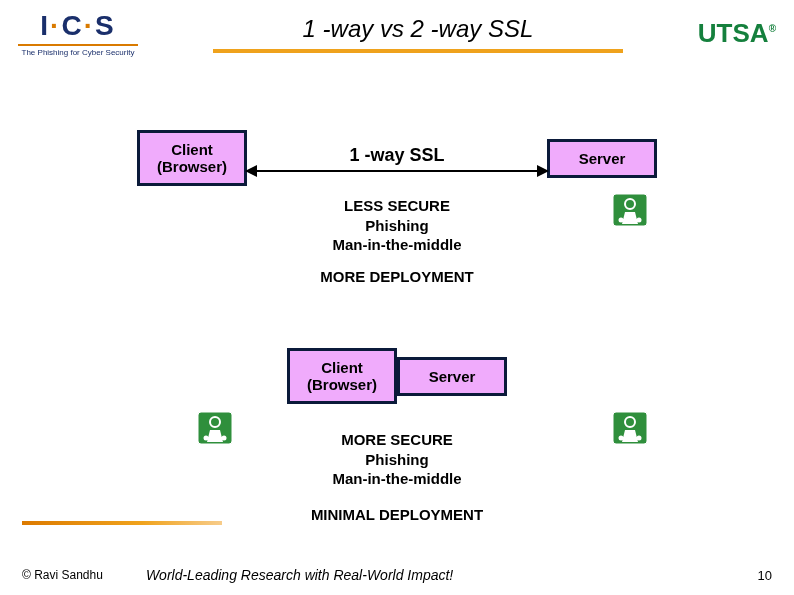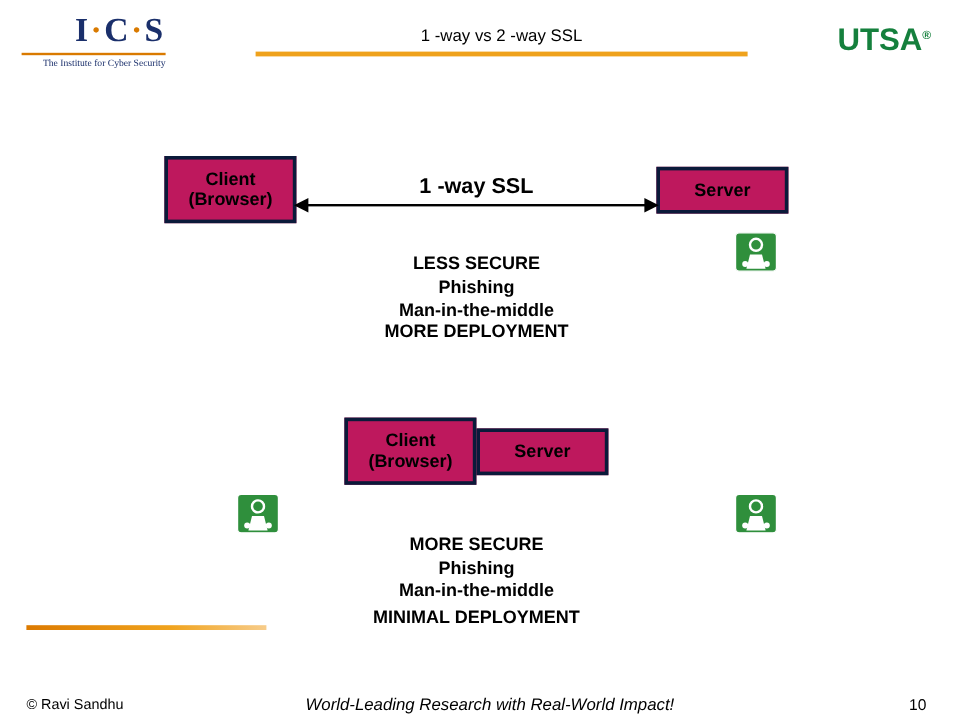--- a/index.html
+++ b/index.html
@@ -14,44 +14,44 @@
     color: #000;
   }
   .header {
     display: flex;
     align-items: center;
     padding: 10px 18px 0 18px;
   }
   .logo-ics {
     display: flex;
     flex-direction: column;
-    align-items: flex-end;
-    font-family: Liberation Serif, serif;
+    align-items: center;
   }
   .logo-ics-main {
     font-size: 28px;
     font-weight: 900;
     color: #1a2f6b;
     letter-spacing: 2px;
   }
   .logo-ics-main .dot { color: #d97a00; }
   .logo-ics-bar { height: 2px; width: 120px; background: #d97a00; margin-top: 2px; }
   .logo-ics-sub { font-size: 8px; color: #1a2f6b; margin-top: 2px; }
   .title-block {
     flex: 1;
     display: flex;
     flex-direction: column;
     align-items: center;
     margin-left: 20px;
     margin-right: 20px;
   }
   .slide-title {
-    font-size: 14px;
+    font-size: 24px;
     color: #000;
     text-align: center;
+    font-style: italic;
   }
   .title-underline {
     height: 4px;
     width: 410px;
     background: #efa21c;
     margin-top: 6px;
   }
   .logo-utsa {
     font-size: 26px;
     font-weight: 900;
@@ -65,21 +65,21 @@
     justify-content: center;
     margin-top: 20px;
   }
   .node-box {
     border: 3px solid #0b1a3a;
     padding: 8px 14px;
     font-size: 15px;
     font-weight: bold;
     text-align: center;
     min-width: 110px;
-    background: #be185d;
+    background: #f0abfc;
   }
   .conn {
     position: relative;
     flex: 0 0 300px;
     display: flex;
     flex-direction: column;
     align-items: center;
   }
   .conn-label {
     font-size: 18px;
@@ -99,21 +99,21 @@
     width: 0; height: 0;
     border-top: 6px solid transparent;
     border-bottom: 6px solid transparent;
   }
   .arrow-left { left: -2px; border-right: 12px solid #000; }
   .arrow-right { right: -2px; border-left: 12px solid #000; }
   .note-block {
     text-align: center;
     font-size: 15px;
     font-weight: bold;
-    margin-top: 28px;
+    margin-top: 14px;
     line-height: 1.3;
   }
   .deploy {
     text-align: center;
     font-size: 15px;
     font-weight: bold;
     margin-top: 14px;
   }
   .cert-icon {
     display: inline-flex;
@@ -135,50 +135,49 @@
     position: absolute;
     left: 22px;
     width: 200px;
     top: 521px;
     height: 4px;
     background: linear-gradient(to right, #dc7a00 0%, #f0a31d 60%, #f7cc8a 100%);
   }
   .footer {
     position: absolute;
     left: 0; right: 0;
-    bottom: 0;
+    bottom: 12px;
     display: flex;
     align-items: center;
     padding: 0 22px;
     gap: 43px;
   }
   .copyright {
     font-size: 12px;
   }
   .tagline {
     flex: 1;
-    text-align: center;
     font-size: 14px;
     font-style: italic;
   }
   .page-num {
     font-size: 13px;
     margin-left: 44px;
   }
 </style>
 </head>
 <body>
 
 <div class="header">
   <div class="logo-ics">
     <div class="logo-ics-main">
       <span>I</span><span class="dot">·</span><span>C</span><span class="dot">·</span><span>S</span>
     </div>
     <div class="logo-ics-bar"></div>
-    <div class="logo-ics-sub">The Institute for Cyber Security</div>
+    <div class="logo-ics-sub">The Phishing for Cyber Security</div>
   </div>
   <div class="title-block">
     <div class="slide-title">1 -way vs 2 -way SSL</div>
     <div class="title-underline"></div>
   </div>
   <div class="logo-utsa">
     <span>UTSA</span><sup>®</sup>
   </div>
 </div>
 

